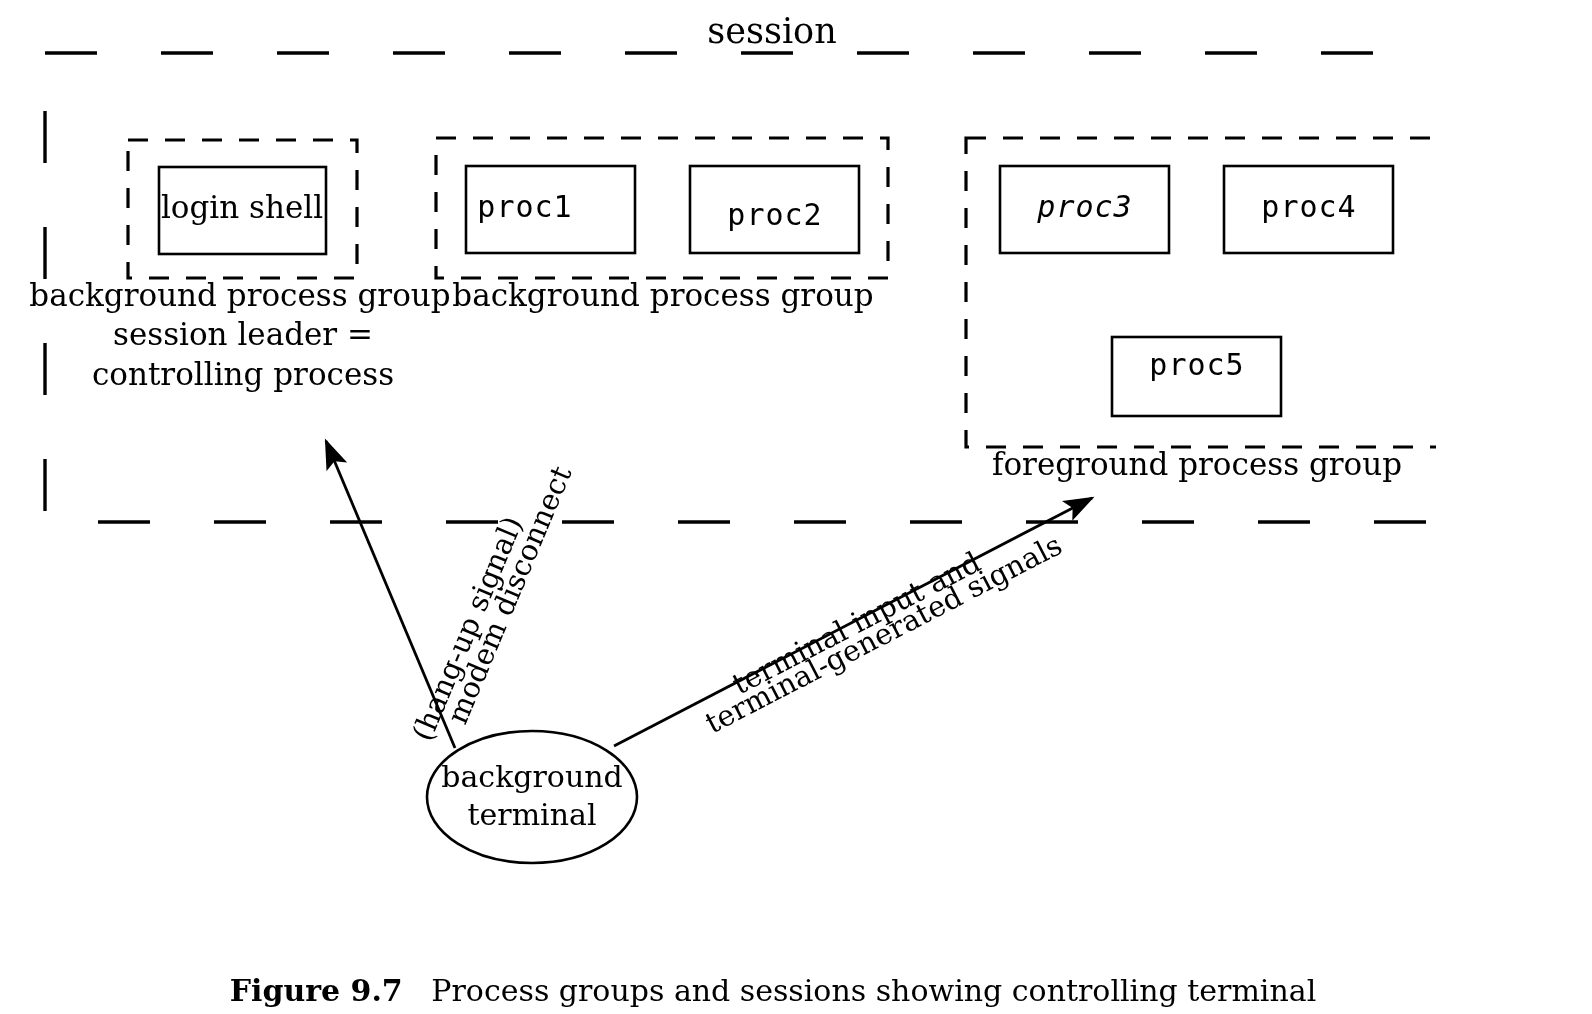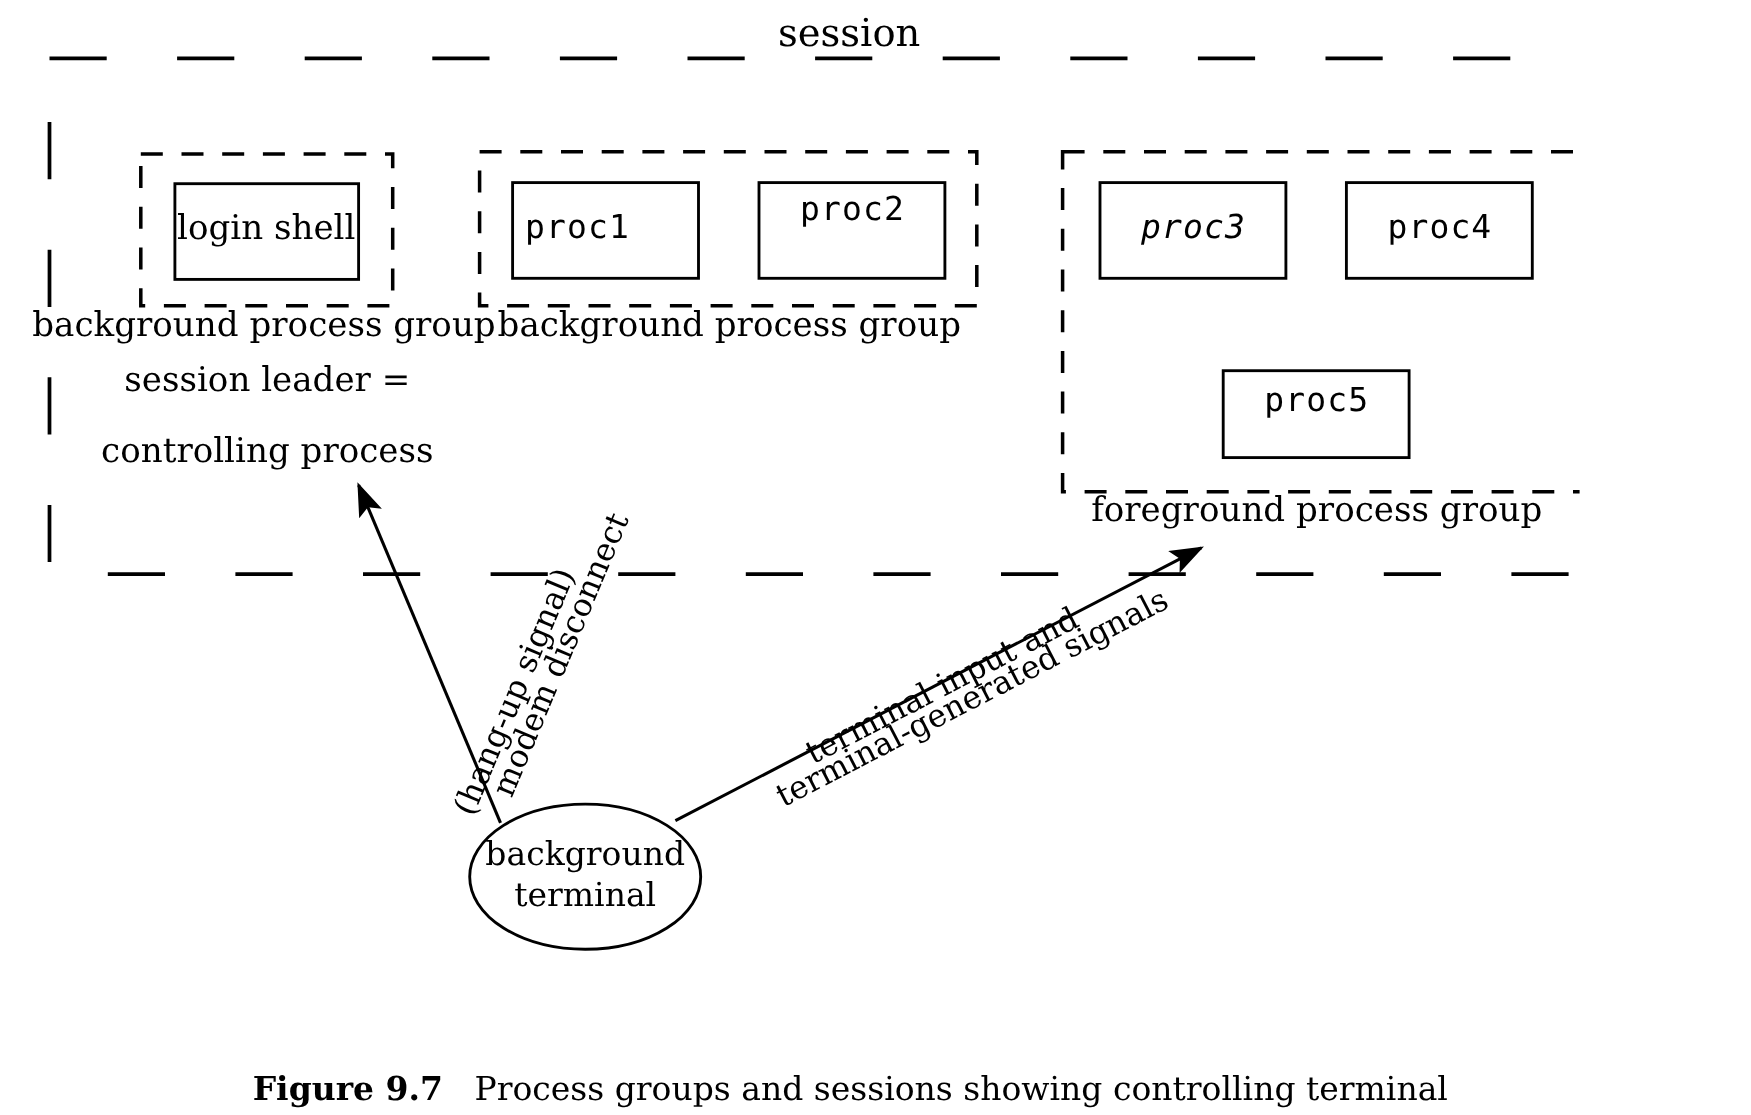--- a/index.html
+++ b/index.html
@@ -96,33 +96,33 @@
 
     <line x1="614" y1="746" x2="1092" y2="498" stroke="#000000" stroke-width="2.8" marker-end="url(#arrowhead)"></line>
   </svg>
 
   <div class="txt txt-center session-title" style="left:772px; top:12px;">session</div>
 
   <div class="txt txt-center proc-serif" style="left:242px; top:190px;">login shell</div>
 
   <div class="txt txt-center mono" style="left:525px; top:190px;">proc1</div>
 
-  <div class="txt txt-center mono" style="left:775px; top:174px;">proc2</div>
+  <div class="txt txt-center mono" style="left:775px; top:198px;">proc2</div>
 
   <div class="txt txt-center mono" style="left:1085px; top:190px;font-style:italic;">proc3</div>
 
   <div class="txt txt-center mono" style="left:1309px; top:190px;">proc4</div>
 
   <div class="txt txt-center mono" style="left:1197px; top:348px;">proc5</div>
 
   <div class="txt txt-center group-label" style="left:240px; top:278px;">background process group</div>
 
-  <div class="txt txt-center group-label" style="left:243px; top:328px;">session leader =</div>
+  <div class="txt txt-center group-label" style="left:243px; top:317px;">session leader =</div>
 
-  <div class="txt txt-center group-label" style="left:243px; top:357px;margin-top:36px;">controlling process</div>
+  <div class="txt txt-center group-label" style="left:243px; top:357px;">controlling process</div>
 
   <div class="txt txt-center group-label" style="left:663px; top:278px;">background process group</div>
 
   <div class="txt txt-center group-label" style="left:1197px; top:447px;">foreground process group</div>
 
   <div class="txt txt-center node-label" style="left:532px; top:760px;">background</div>
 
   <div class="txt txt-center node-label" style="left:532px; top:798px;">terminal</div>
 
   <div class="txt rot-label" style="left:441px; top:716px; transform: rotate(-67.2deg);">modem disconnect</div>

